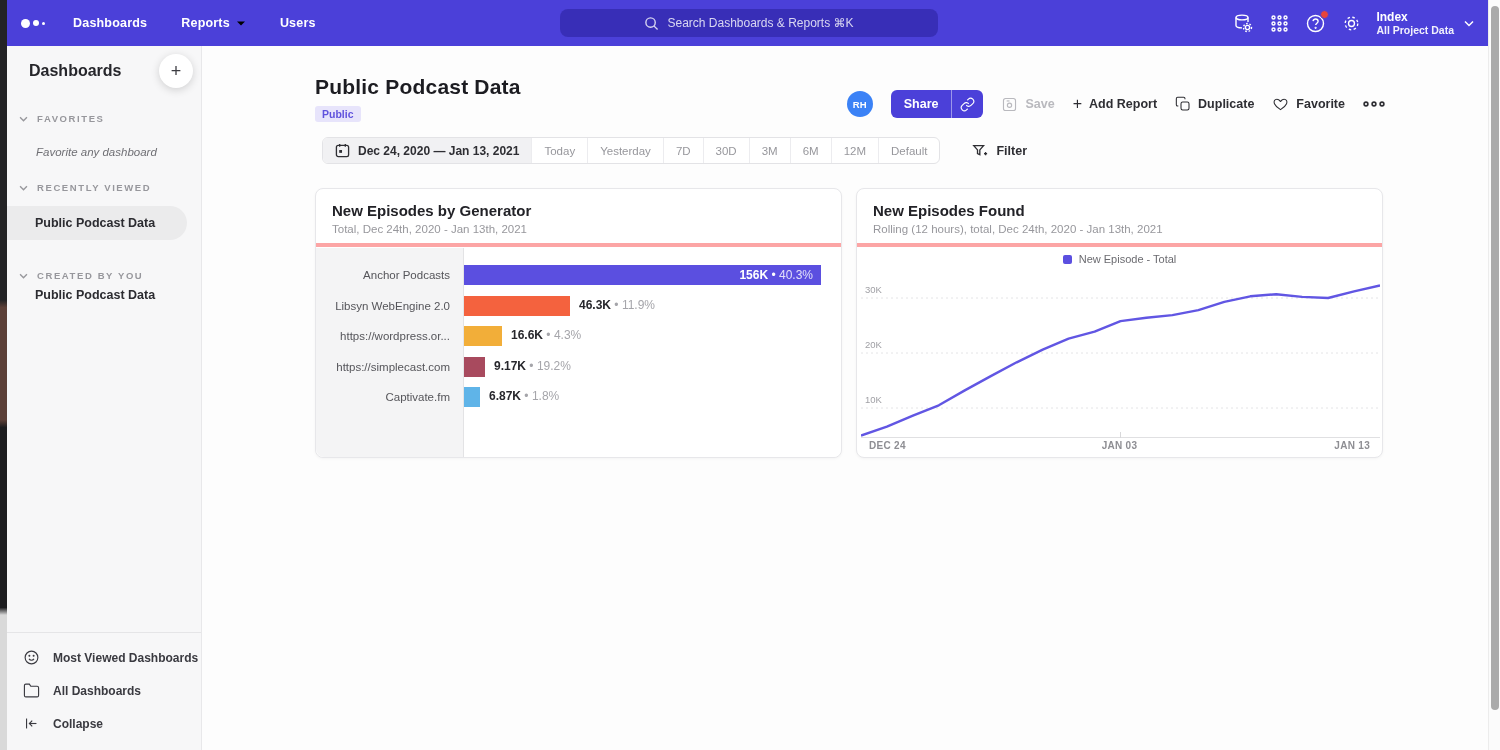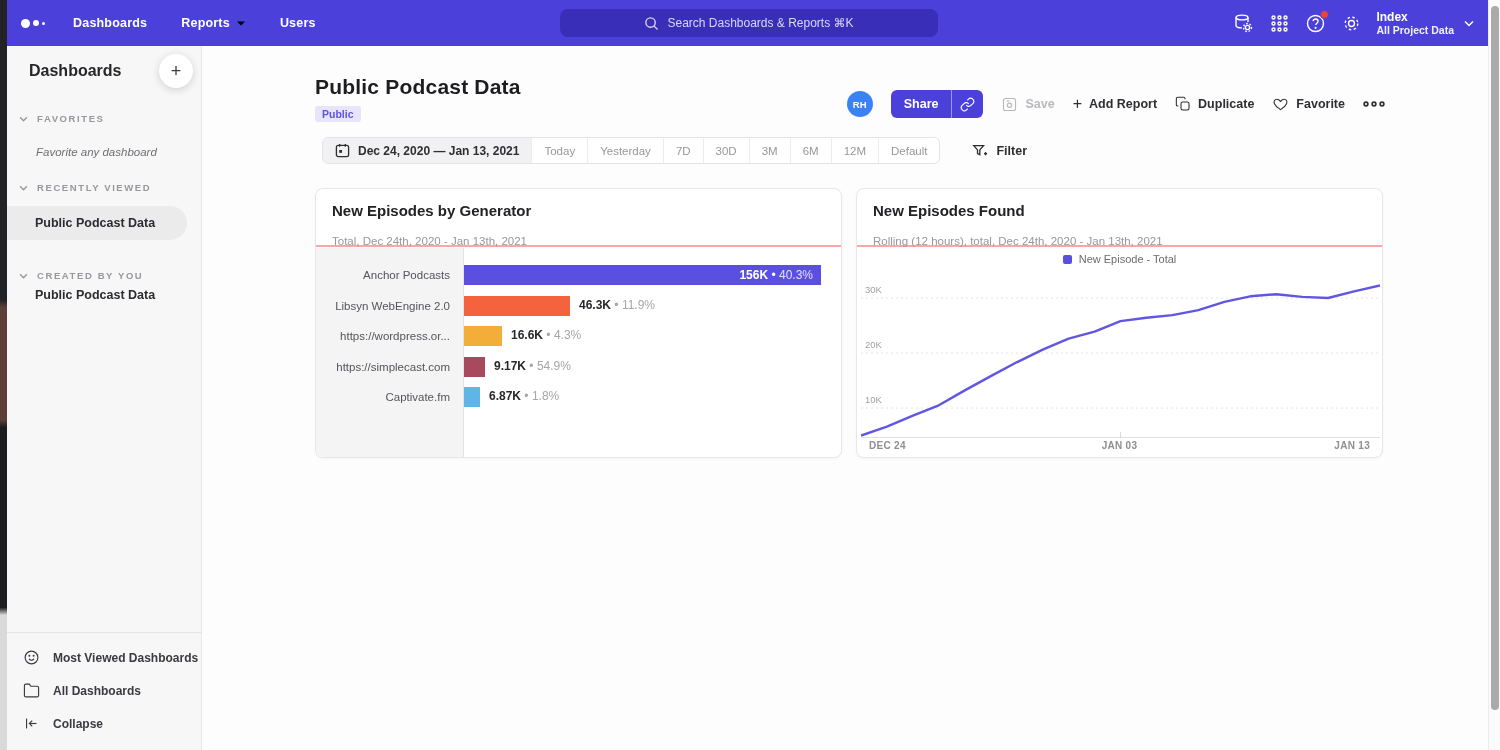--- a/index.html
+++ b/index.html
@@ -77,23 +77,23 @@
   .seg:last-child { border-right:none; }
   .seg.date { background:#f1f1f3; gap:8px; color:#2e2e33; font-weight:700; font-size:12px; }
   .seg.date svg { stroke:#2e2e33; fill:none; stroke-width:1.4; }
   .filter-btn { display:flex; align-items:center; gap:8px; margin-left:32px; font-size:12.5px; font-weight:700; color:#2e2e33; cursor:pointer; }
   .filter-btn svg { stroke:#2e2e33; fill:none; stroke-width:1.5; }
 
   
   .card { position:absolute; top:142px; width:527px; height:270px; background:#fff; border:1px solid #e7e7ea;
     border-radius:8px; box-shadow:0 1px 3px rgba(0,0,0,.04); }
   .card1 { left:113px; } .card2 { left:654px; }
-  .card-header { padding:13px 16px 10px 16px; border-bottom:2px solid #fca5a5; height:58px; }
+  .card-header { padding:13px 16px 10px 16px; border-bottom:4px solid #fca5a5; height:58px; }
   .card-title { font-size:15px; font-weight:700; color:#222227; }
-  .card-sub { font-size:11.5px; color:#97979c; margin-top:16px; }
+  .card-sub { font-size:11.5px; color:#97979c; margin-top:4px; }
 
   
   .bar-body { position:absolute; left:0; top:59px; bottom:0; width:100%;
     background:linear-gradient(90deg,#f4f4f5 0,#f4f4f5 147px,#fff 147px); border-radius:0 0 8px 8px; }
   .bar-col-divider { position:absolute; left:147px; top:0; bottom:0; width:1px; background:#e3e3e5; }
   .bar-rows { position:absolute; left:0; top:12px; right:0; }
   .bar-row { display:flex; align-items:center; height:30.5px; }
   .bar-label { width:147px; padding-right:13px; text-align:right; font-size:11.5px; color:#55555a; flex:none; }
   .bar-area { position:relative; flex:1; height:20px; }
   .bar-fill { position:absolute; left:1px; top:0; height:20px; display:flex; align-items:center; justify-content:flex-end; }
@@ -364,21 +364,21 @@
               <div class="bar-label">https://wordpress.or...</div>
               <div class="bar-area">
                 <div class="bar-fill" style="width: 38px; background: rgb(242, 174, 57);"></div>
                 <span class="bar-val-out" style="left: 48px;">16.6K <span class="pct dot-sep">•</span> <span class="pct">4.3%</span></span>
               </div>
             </div>
             <div class="bar-row">
               <div class="bar-label">https://simplecast.com</div>
               <div class="bar-area">
                 <div class="bar-fill" style="width: 21px; background: rgb(168, 74, 94);"></div>
-                <span class="bar-val-out" style="left: 31px;">9.17K <span class="pct dot-sep">•</span> <span class="pct">54.9%</span></span>
+                <span class="bar-val-out" style="left: 31px;">9.17K <span class="pct dot-sep">•</span> <span class="pct">19.2%</span></span>
               </div>
             </div>
             <div class="bar-row">
               <div class="bar-label">Captivate.fm</div>
               <div class="bar-area">
                 <div class="bar-fill" style="width: 16px; background: rgb(95, 180, 232);"></div>
                 <span class="bar-val-out" style="left: 26px;">6.87K <span class="pct dot-sep">•</span> <span class="pct">1.8%</span></span>
               </div>
             </div>
           </div>

